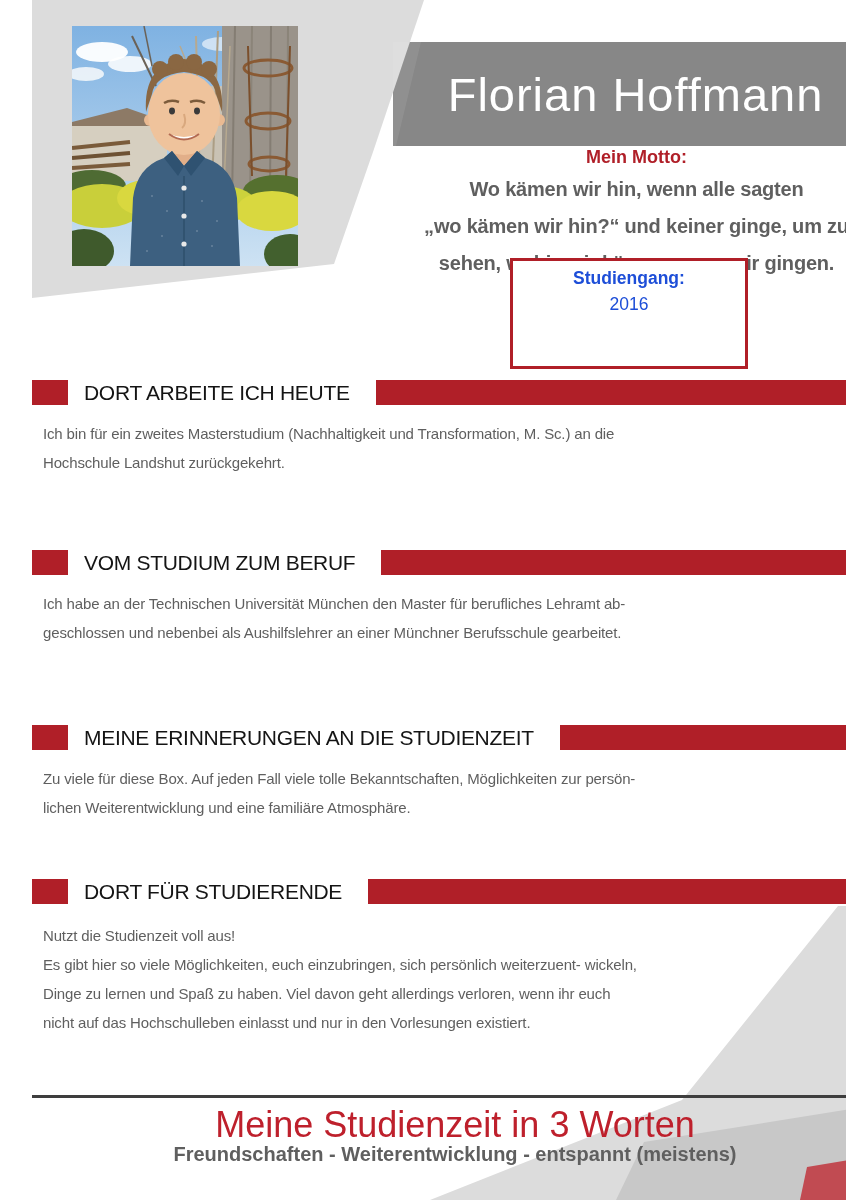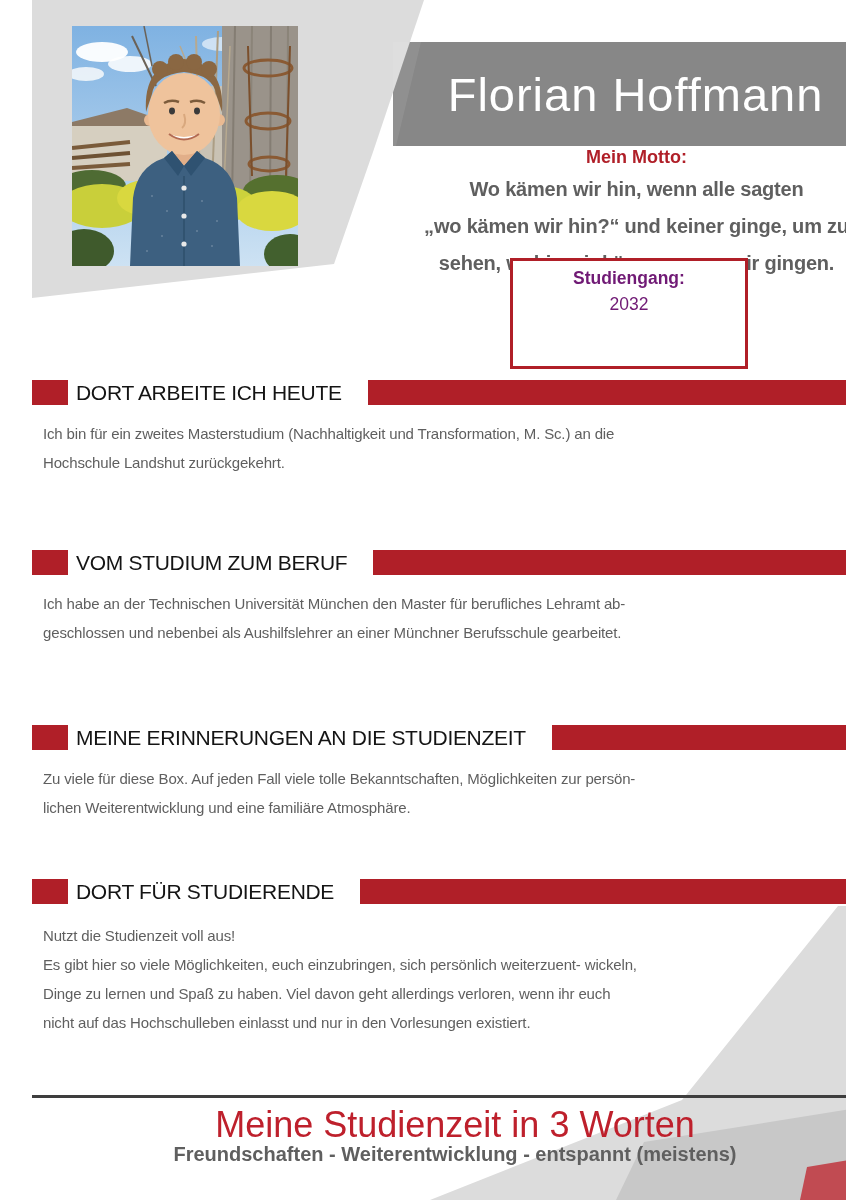--- a/index.html
+++ b/index.html
@@ -48,29 +48,29 @@
   .motto-text{
     color:var(--text-gray,#5F5F5F);font-size:20px;font-weight:700;
     line-height:37px;white-space:pre-line;letter-spacing:-0.2px;
   }
   .info-box{
     position:absolute;left:478px;top:258px;width:238px;height:111px;z-index:4;
     border:3px solid var(--accent-red,#B01F28);
     background:#fff;
     text-align:center;padding-top:4px;
   }
-  .info-box div{font-size:17.5px;line-height:26px;color:#701a75;}
+  .info-box div{font-size:17.5px;line-height:26px;color:#1d4ed8;}
   .info-label{font-weight:700;}
 
   .section{position:absolute;left:0;right:0;z-index:4;}
   .sec-header{display:flex;align-items:center;height:25px;}
   .sec-marker{width:36px;height:25px;background:var(--accent-red,#B01F28);flex:0 0 auto;}
   .sec-title{
     font-size:21px;color:var(--title-black,#141414);
-    padding:0 26px 0 8px;white-space:nowrap;letter-spacing:-0.3px;
+    padding:0 26px 0 16px;white-space:nowrap;letter-spacing:-0.3px;
   }
   .sec-bar{flex:1 1 auto;height:25px;background:var(--accent-red,#B01F28);}
   .sec-body{
     margin:14px 10px 0 11px;
     font-size:15px;line-height:29px;color:var(--text-gray,#5F5F5F);
     white-space:pre-line;letter-spacing:-0.15px;
   }
   #section-tipps .sec-body{margin-top:17px;}
 
   .divider{
@@ -196,21 +196,21 @@
 
   <div class="motto">
     <div class="motto-label">Mein Motto:</div>
     <div class="motto-text">Wo kämen wir hin, wenn alle sagten
 „wo kämen wir hin?“ und keiner ginge, um zu
 sehen, wohin wir kämen, wenn wir gingen.</div>
   </div>
 
   <div class="info-box">
     <div class="info-label">Studiengang:</div>
-    <div>2032</div>
+    <div>2016</div>
   </div>
 
   <div class="section" id="section-dort" style="top:380px;">
     <div class="sec-header">
       <div class="sec-marker"></div>
       <div class="sec-title">DORT ARBEITE ICH HEUTE</div>
       <div class="sec-bar"></div>
     </div>
     <div class="sec-body">Ich bin für ein zweites Masterstudium (Nachhaltigkeit und Transformation, M. Sc.) an die
 Hochschule Landshut zurückgekehrt.</div>

